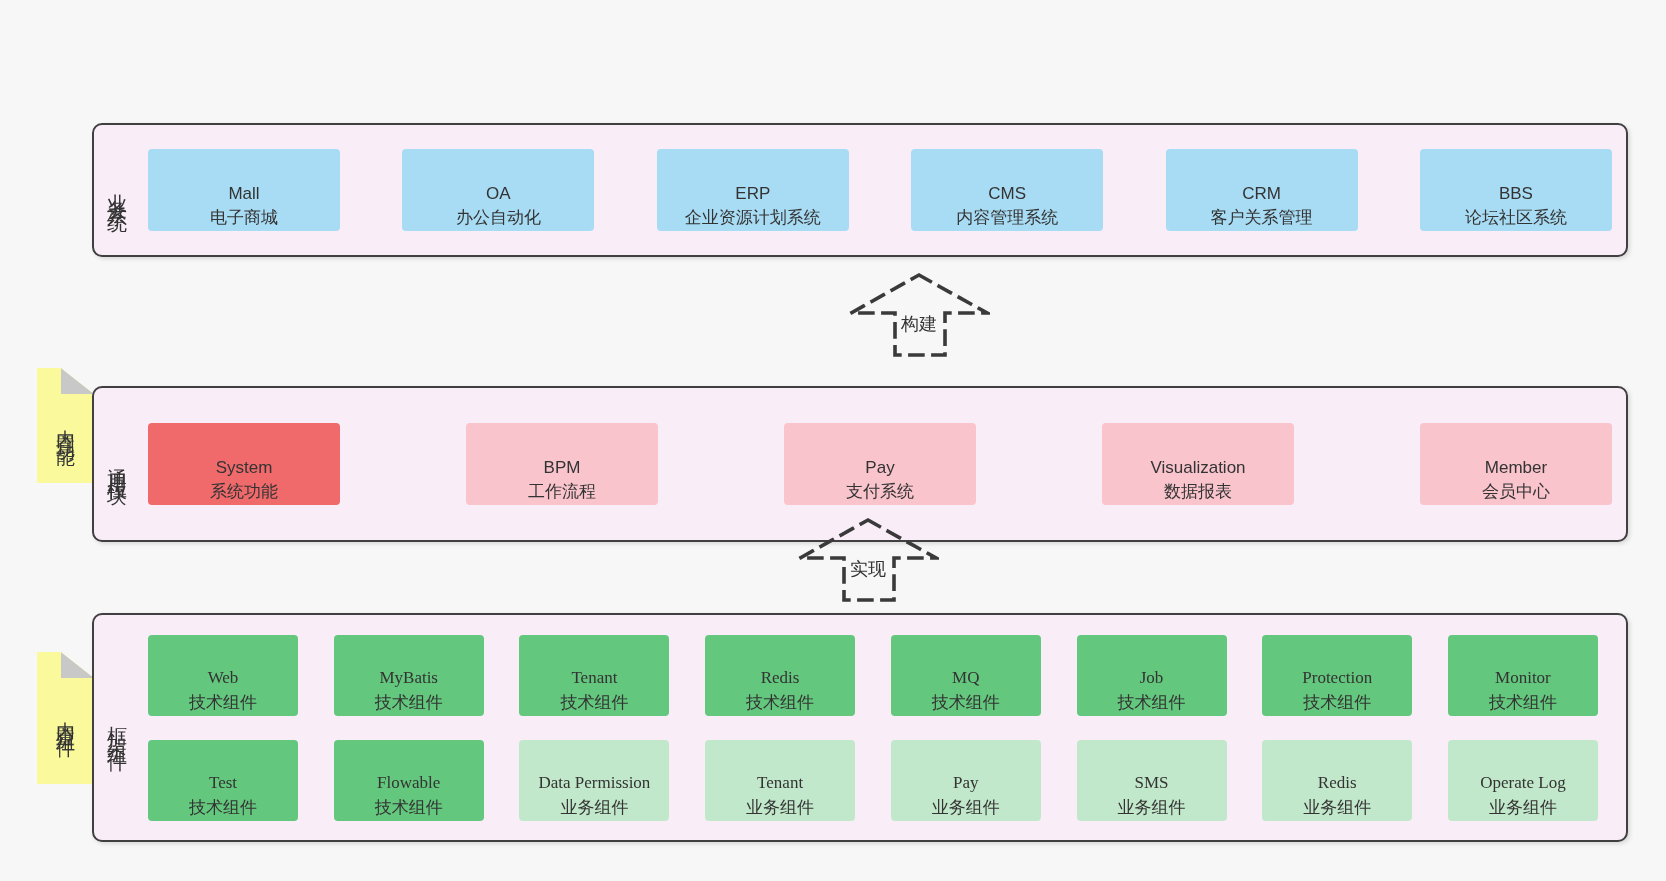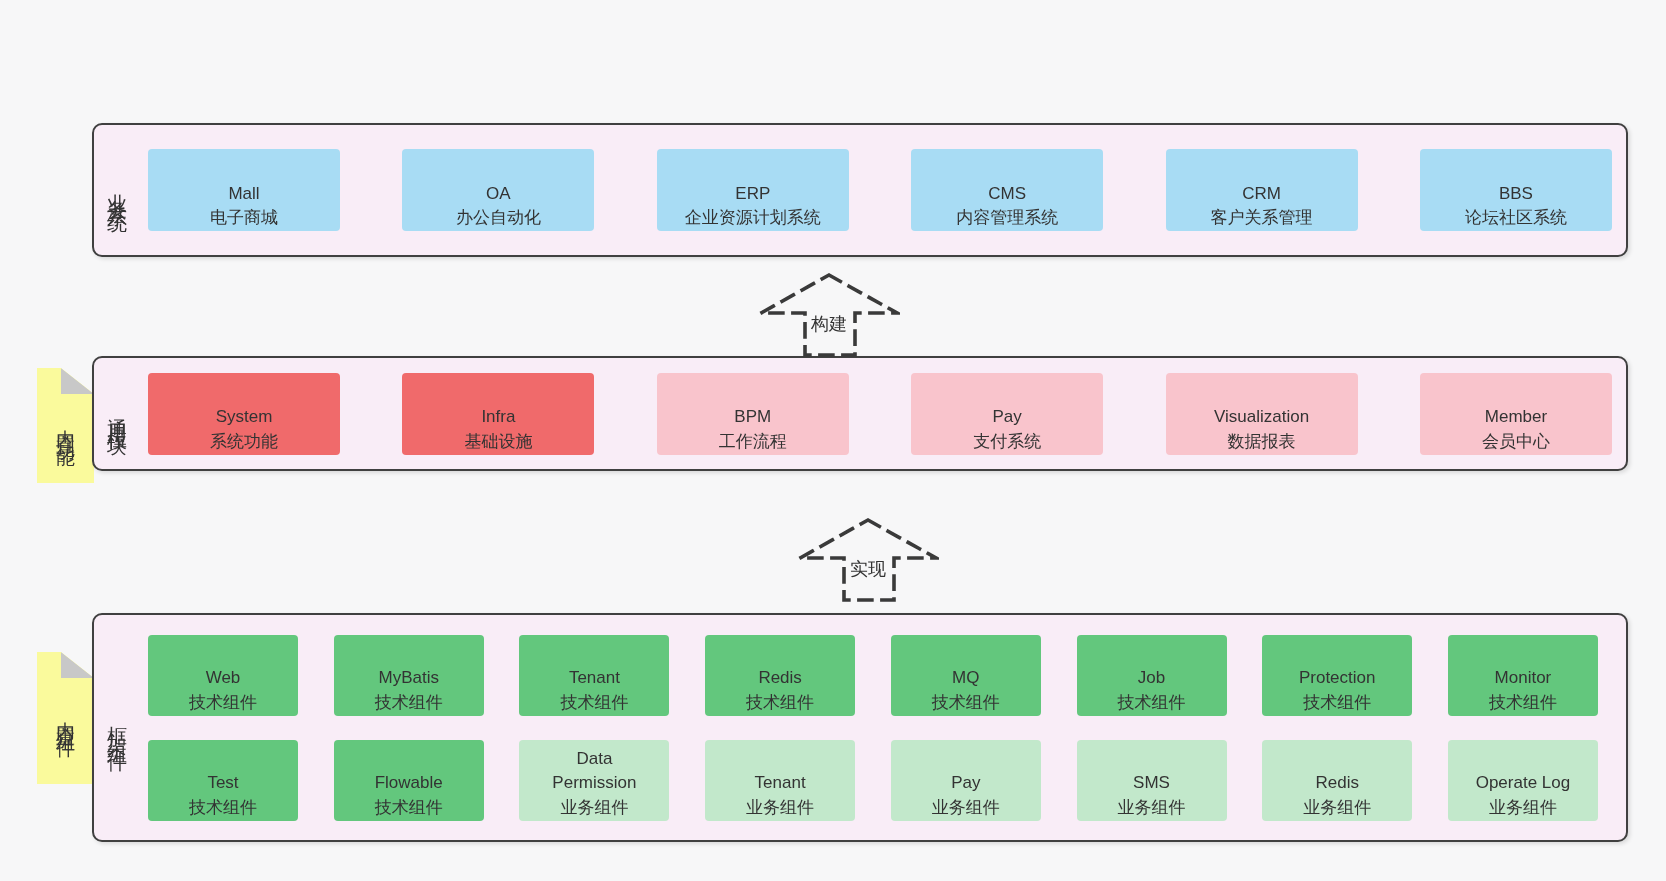--- a/index.html
+++ b/index.html
@@ -13,21 +13,21 @@
   .layer{
     position:absolute;left:92px;width:1536px;box-sizing:border-box;
     background:var(--color-container-bg,#f9edf7);
     border:2px solid var(--color-container-border,#404040);
     border-radius:10px;
     box-shadow:2px 2px 4px rgba(0,0,0,.12);
     display:flex;align-items:stretch;
     z-index:1;
   }
   .layer-top{top:123px;height:134px;}
-  .layer-mid{top:356px;height:115px;}
+  .layer-mid{top:386px;height:156px;}
   .layer-bot{top:613px;height:229px;}
   .side-label{
     width:48px;flex:0 0 48px;display:flex;align-items:center;justify-content:center;
   }
   .vtext{
     writing-mode:vertical-rl;text-orientation:upright;
     font-size:20px;letter-spacing:6px;color:var(--color-text,#333);
   }
   .vtext-wide{letter-spacing:9px;}
   .boxes{
@@ -38,21 +38,21 @@
     flex:1;display:flex;flex-direction:column;justify-content:center;gap:24px;
     padding:0 28px 0 6px;
   }
   .boxes-row{display:flex;align-items:center;justify-content:space-between;}
   
   .box{
     border-radius:4px;display:flex;flex-direction:column;justify-content:flex-end;
     text-align:center;font-size:17px;line-height:1.45;box-sizing:border-box;
   }
   .layer-top .box,.layer-mid .box{width:192px;height:82px;padding:0 10px;}
-  .layer-bot .box{width:150px;height:81px;padding:0 18px;}
+  .layer-bot .box{width:150px;height:81px;padding:0 18px;font-family:Liberation Serif, serif;}
   .blue{background:var(--color-box-blue,#a8dcf4);}
   .red{background:var(--color-box-red,#f06a6b);}
   .pink{background:var(--color-box-pink,#f9c4cc);}
   .green{background:var(--color-box-green,#63c77d);}
   .lightgreen{background:var(--color-box-light-green,#c2e8cb);}
   
   .tag{
     position:absolute;left:37px;width:57px;z-index:0;
     background:var(--color-tag-yellow,#fafa9c);
     clip-path:polygon(0 0,24px 0,100% 26px,100% 100%,0 100%);
@@ -64,21 +64,21 @@
     position:absolute;left:24px;top:0;width:33px;height:26px;
     background:var(--color-tag-fold,#c8c8c8);
     clip-path:polygon(0 0,100% 100%,0 100%);
   }
   .tag .vtext{font-size:19px;letter-spacing:6px;}
   
   .arrow{
     position:absolute;width:142px;height:86px;z-index:2;
     color:var(--color-arrow-stroke,#3a3a3a);
   }
-  .arrow-build{left:758px;top:272px;text-decoration:underline;}
+  .arrow-build{left:848px;top:272px;text-decoration:underline;}
   .arrow-implement{left:797px;top:517px;}
   .arrow svg{position:absolute;left:0;top:0;}
   .arrow-label{
     position:absolute;left:50%;top:40px;transform:translateX(-50%);
     background:var(--color-page-bg,#f7f7f8);
     font-size:18px;padding:0 4px 2px 4px;white-space:nowrap;
     color:var(--color-text,#333);
   }
 </style>
 </head>
@@ -134,24 +134,20 @@
 
 <section class="layer layer-mid">
   <div class="side-label">
     <span class="vtext">通用模块</span>
   </div>
   <div class="boxes">
     <div class="box red">
       <div>System</div>
       <div>系统功能</div>
     </div>
-    <div class="box red">
-      <div>Infra</div>
-      <div>基础设施</div>
-    </div>
     <div class="box pink">
       <div>BPM</div>
       <div>工作流程</div>
     </div>
     <div class="box pink">
       <div>Pay</div>
       <div>支付系统</div>
     </div>
     <div class="box pink">
       <div>Visualization</div>

